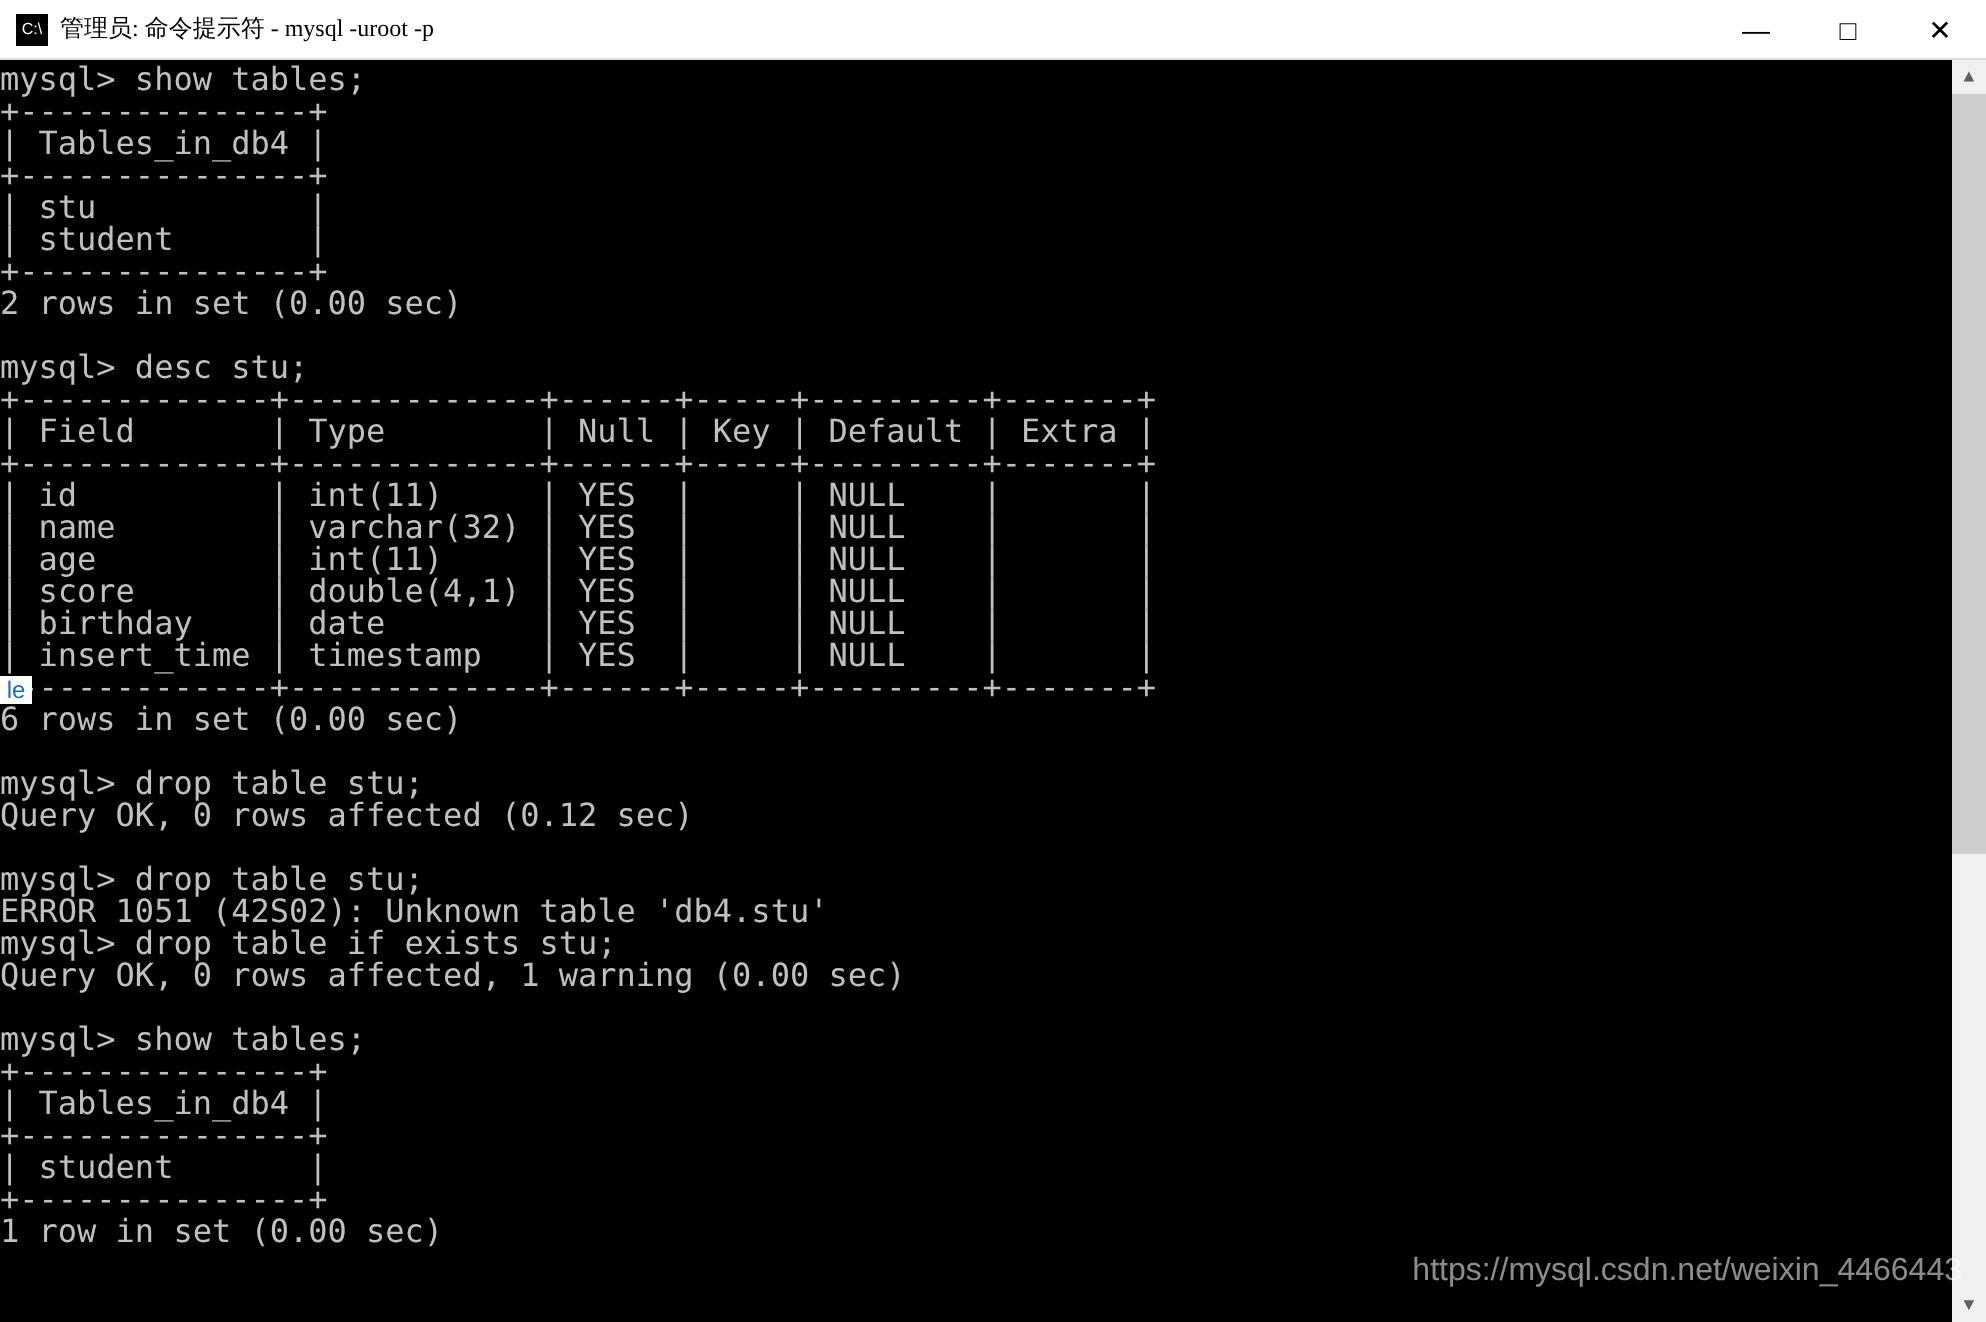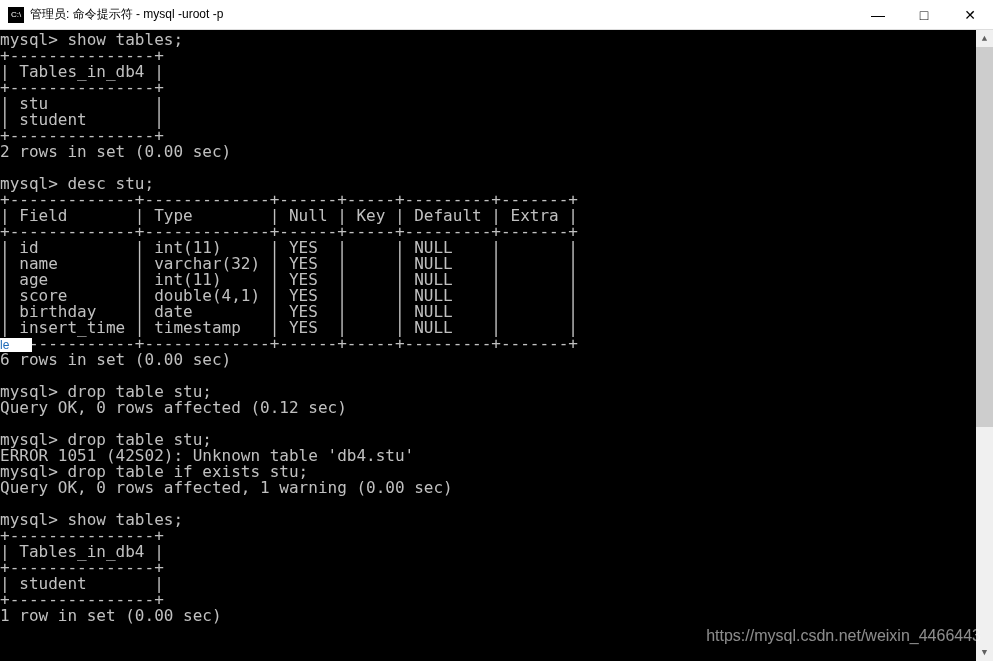--- a/index.html
+++ b/index.html
@@ -34,21 +34,21 @@
       background: #000;
       display: flex;
       align-items: center;
       justify-content: center;
       color: #fff;
       font-size: 8px;
       font-family: sans-serif;
       margin-right: 6px;
     }
     .titlebar-text {
-      font-family: Liberation Sans, sans-serif;
+      font-family: Liberation Serif, serif;
       font-size: 12px;
       color: #000;
     }
     .window-controls {
       position: absolute;
       right: 0;
       top: 0;
       height: 30px;
       display: flex;
     }
@@ -126,22 +126,23 @@
       pointer-events: none;
     }
     .left-edge {
       position: absolute;
       left: 0;
       top: 338px;
       font-family: sans-serif;
       font-size: 12px;
       color: #1e6bb8;
       background: #fff;
-      width: 32px;
+      width: 16px;
       overflow: hidden;
+      text-align: center;
     }
   </style>
 </head>
 <body>
 
 <div class="window">
   <div class="titlebar">
     <div class="titlebar-icon">
       <span>C:\</span>
     </div>

